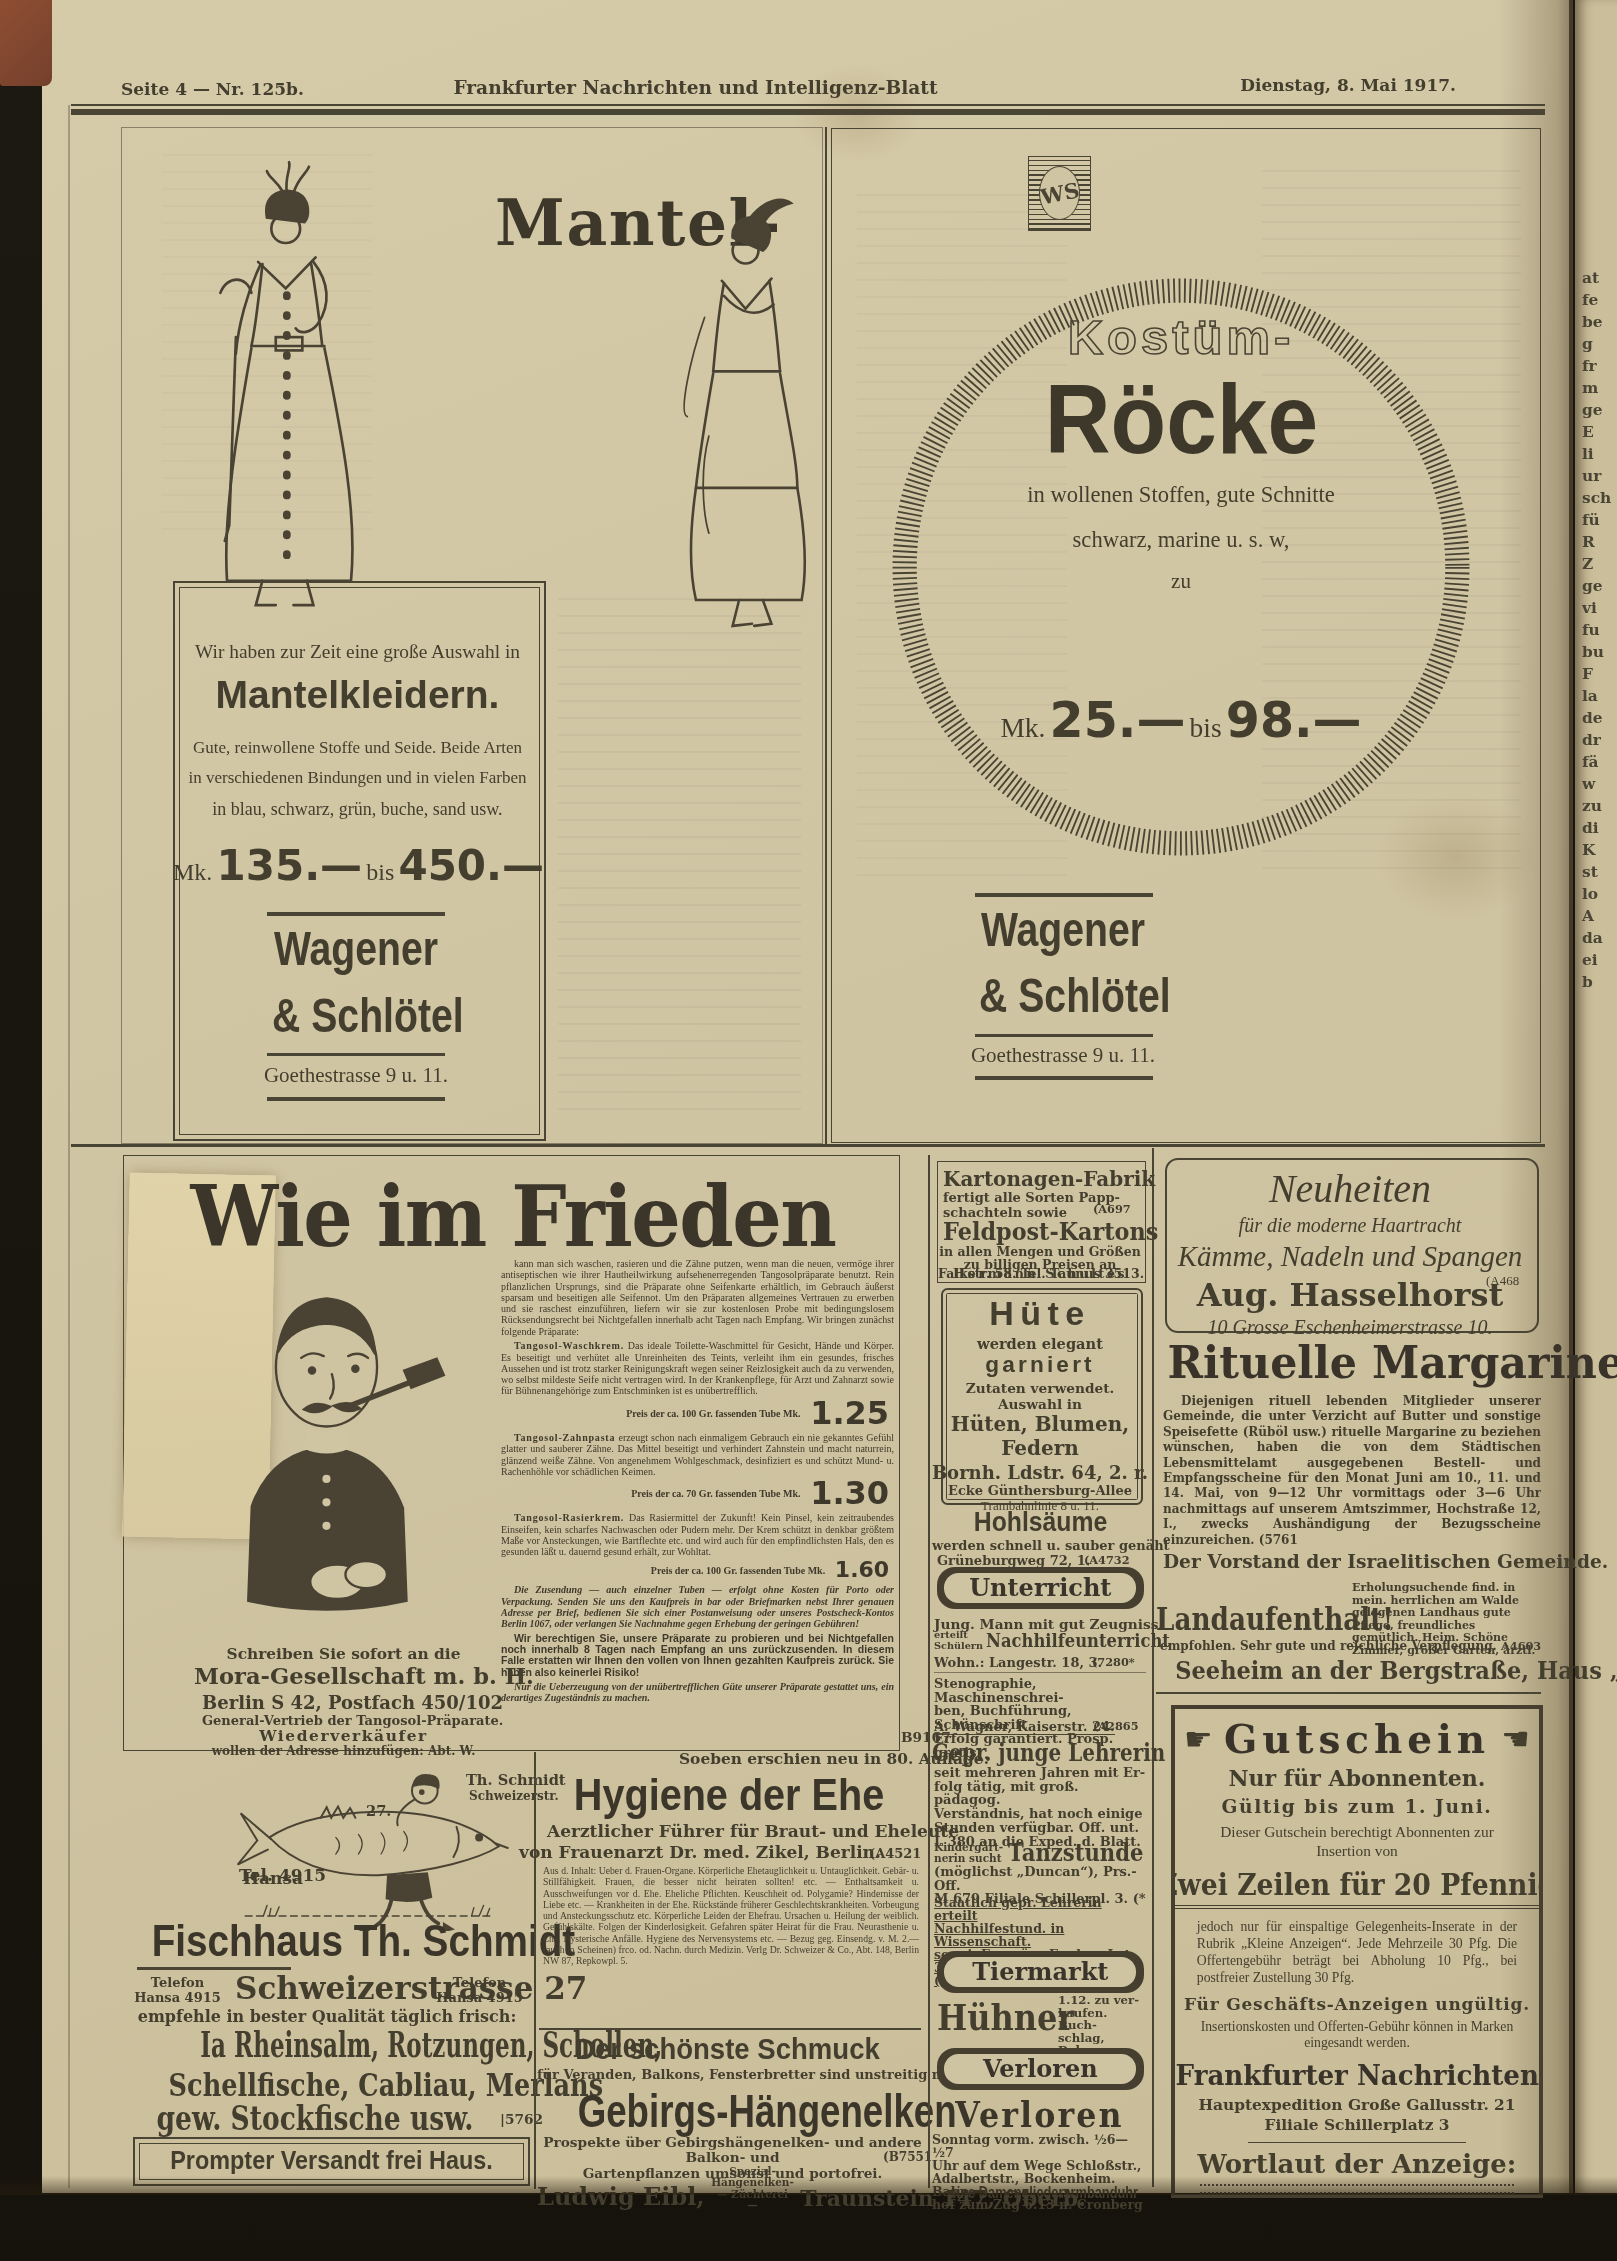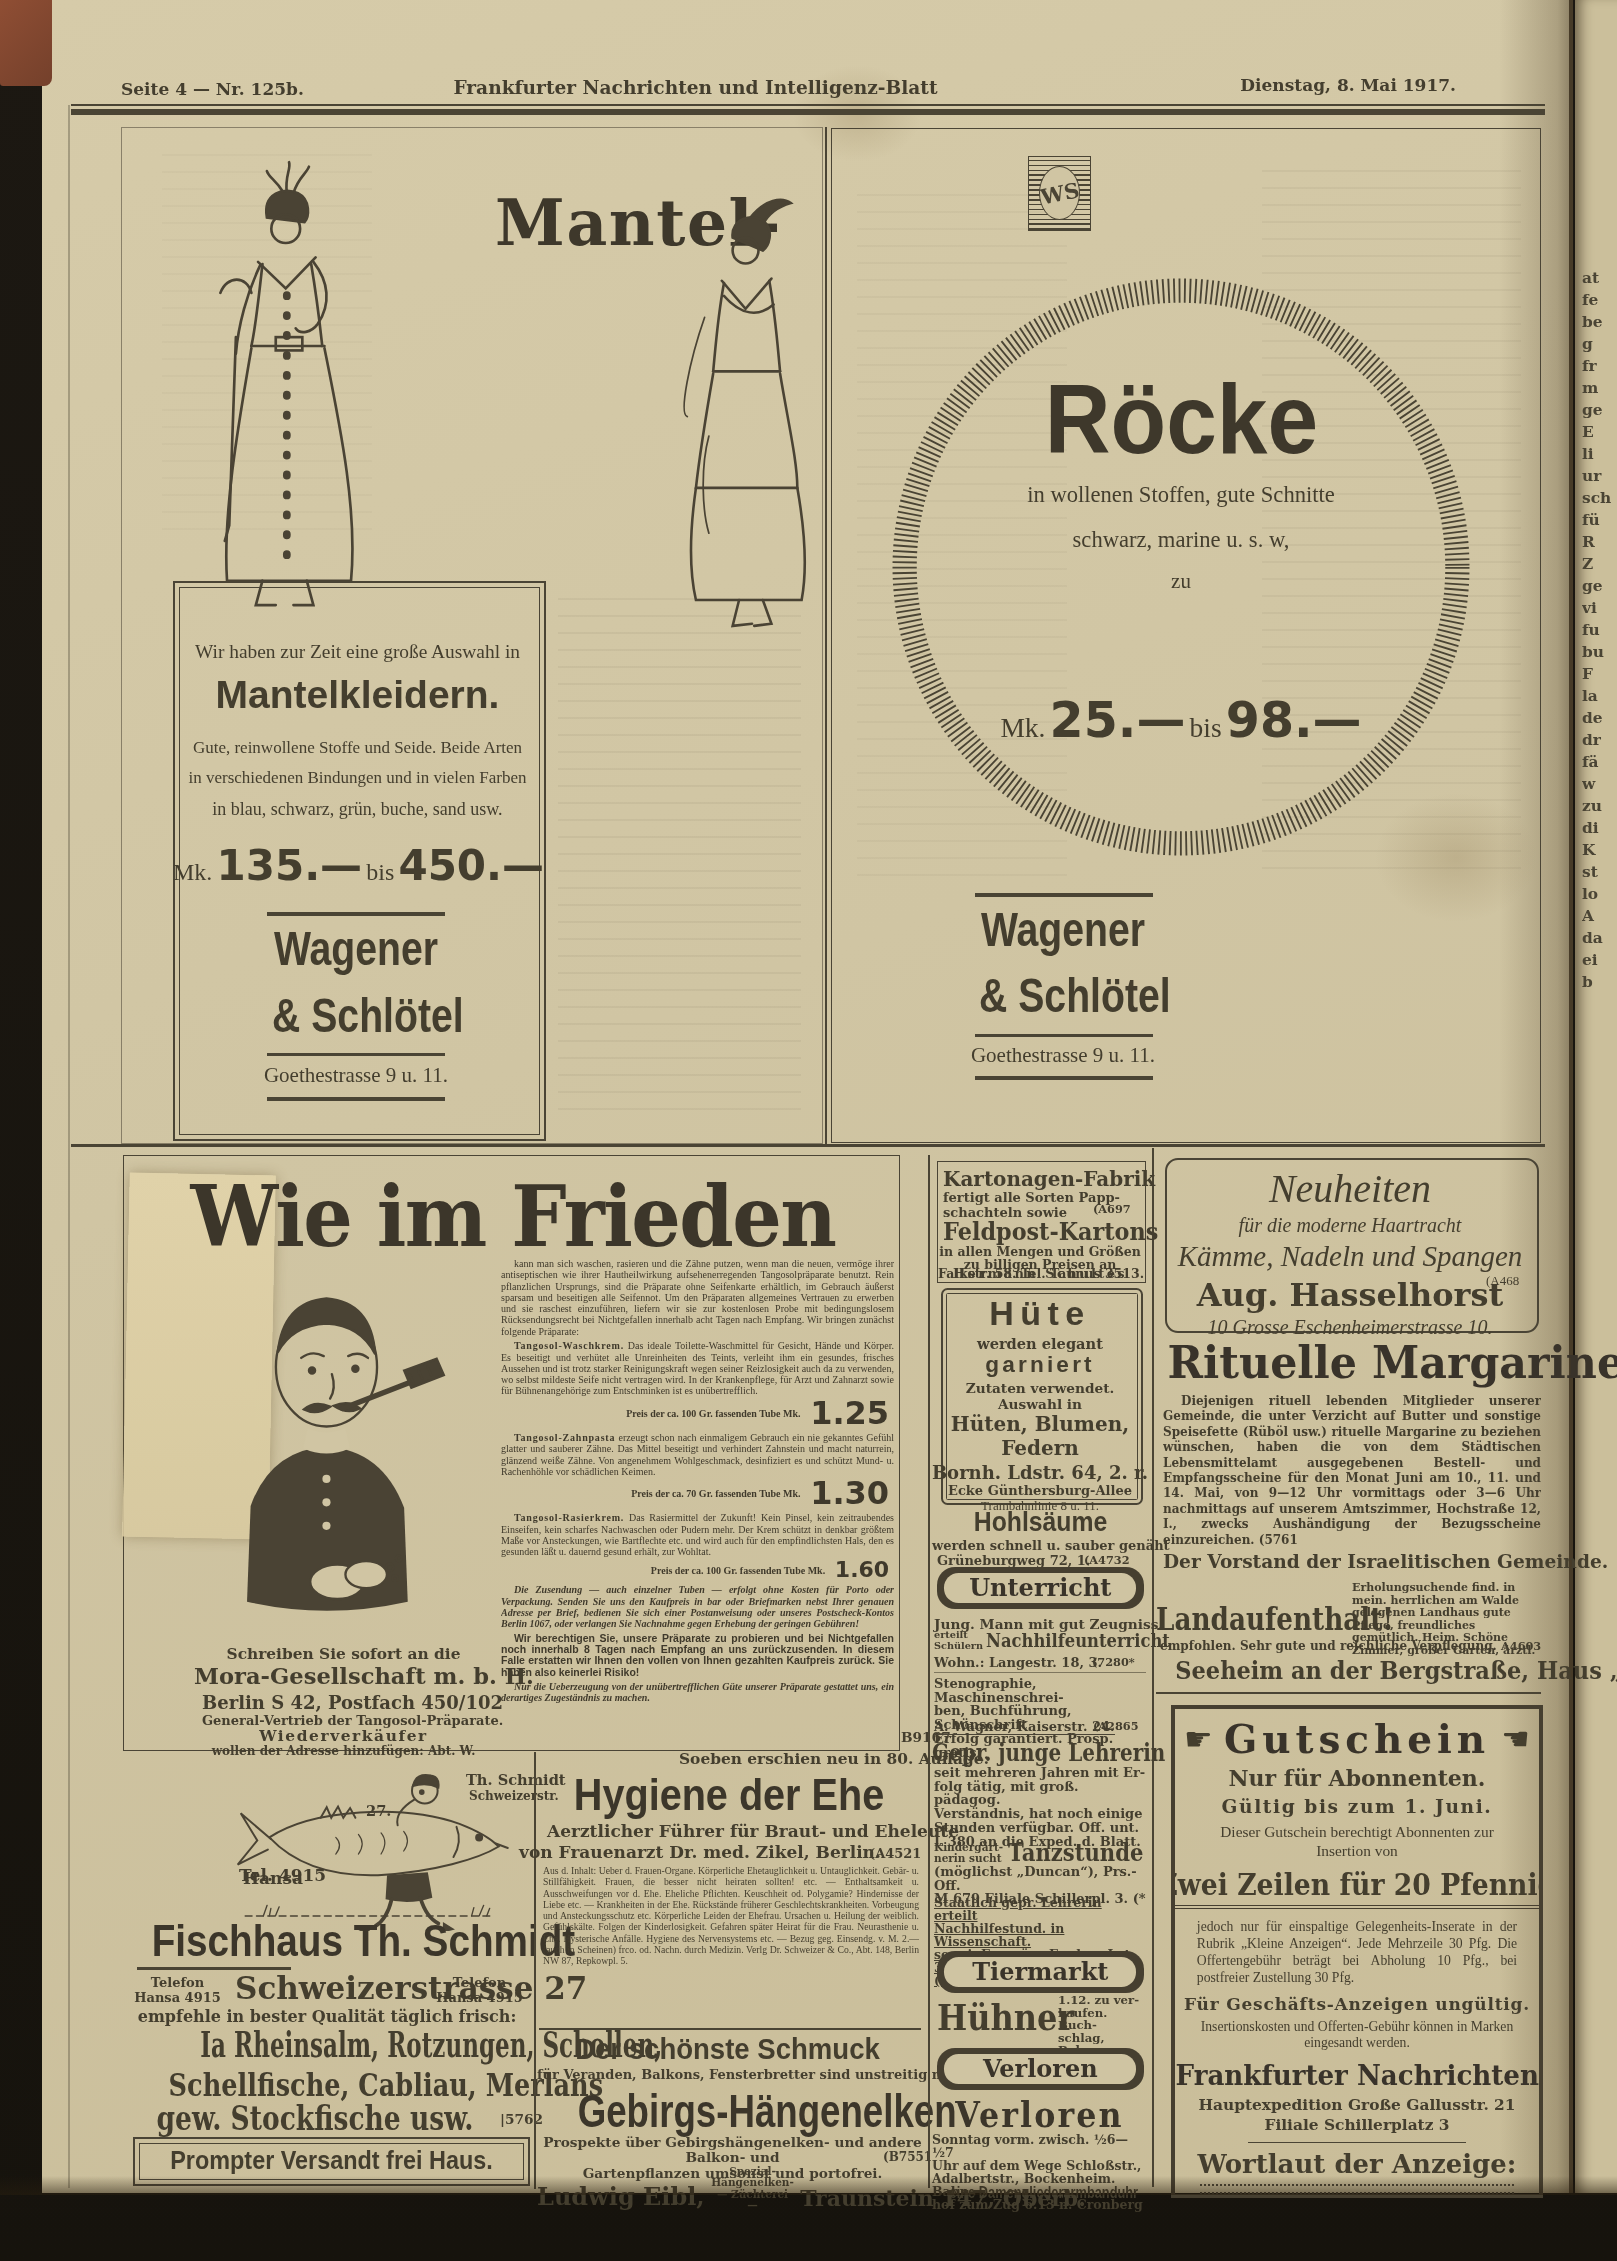--- a/index.html
+++ b/index.html
@@ -156,20 +156,21 @@
 
   <div class="abs" style="left:1028px;top:156px;width:61px;height:73px;border:1.6px solid #4a4434;background:repeating-linear-gradient(0deg,#4a4434 0 1.6px,rgba(74,67,52,0) 1.6px 4.9px);">
     <div class="abs" style="left:9.7px;top:9px;width:39px;height:52px;background:#d0c5a3;border:1.6px solid #4a4434;border-radius:50%;"></div>
     <div class="abs fx center" style="left:9.7px;top:24px;width:42px;font-size:21px;transform:rotate(-12deg);color:#4a4434;">WS</div>
   </div>
 
   <svg class="abs" style="left:882px;top:268px;" width="598" height="598" viewBox="0 0 740 740">
     <circle cx="370" cy="370" r="342" fill="none" stroke="#4a4434" stroke-width="30" stroke-dasharray="2.3 4.4"></circle>
   </svg>
 
+  <div class="abs sans outline-text center nowrap" style="left:979px;top:309px;width:404px;font-size:49px;font-weight:700;letter-spacing:4px;">Kostüm-</div>
   <div class="abs sans center nowrap" style="left:939px;top:362px;width:485px;font-size:99px;font-weight:700;transform:scaleX(.92);color:#3e382b;">Röcke</div>
   <div class="abs serif center nowrap" style="left:979px;top:482px;width:404px;font-size:22.6px;">in wollenen Stoffen, gute Schnitte</div>
   <div class="abs serif center nowrap" style="left:979px;top:527px;width:404px;font-size:22.6px;">schwarz, marine u. s. w,</div>
   <div class="abs serif center nowrap" style="left:979px;top:569px;width:404px;font-size:21px;">zu</div>
   <div class="abs center nowrap" style="left:979px;top:692px;width:404px;">
     <span class="serif" style="font-size:27.5px;">Mk.</span>
     <span class="price-big" style="font-size:49px;">25.—</span>
     <span class="serif" style="font-size:27.5px;">bis</span>
     <span class="price-big" style="font-size:49px;">98.—</span>
   </div>

